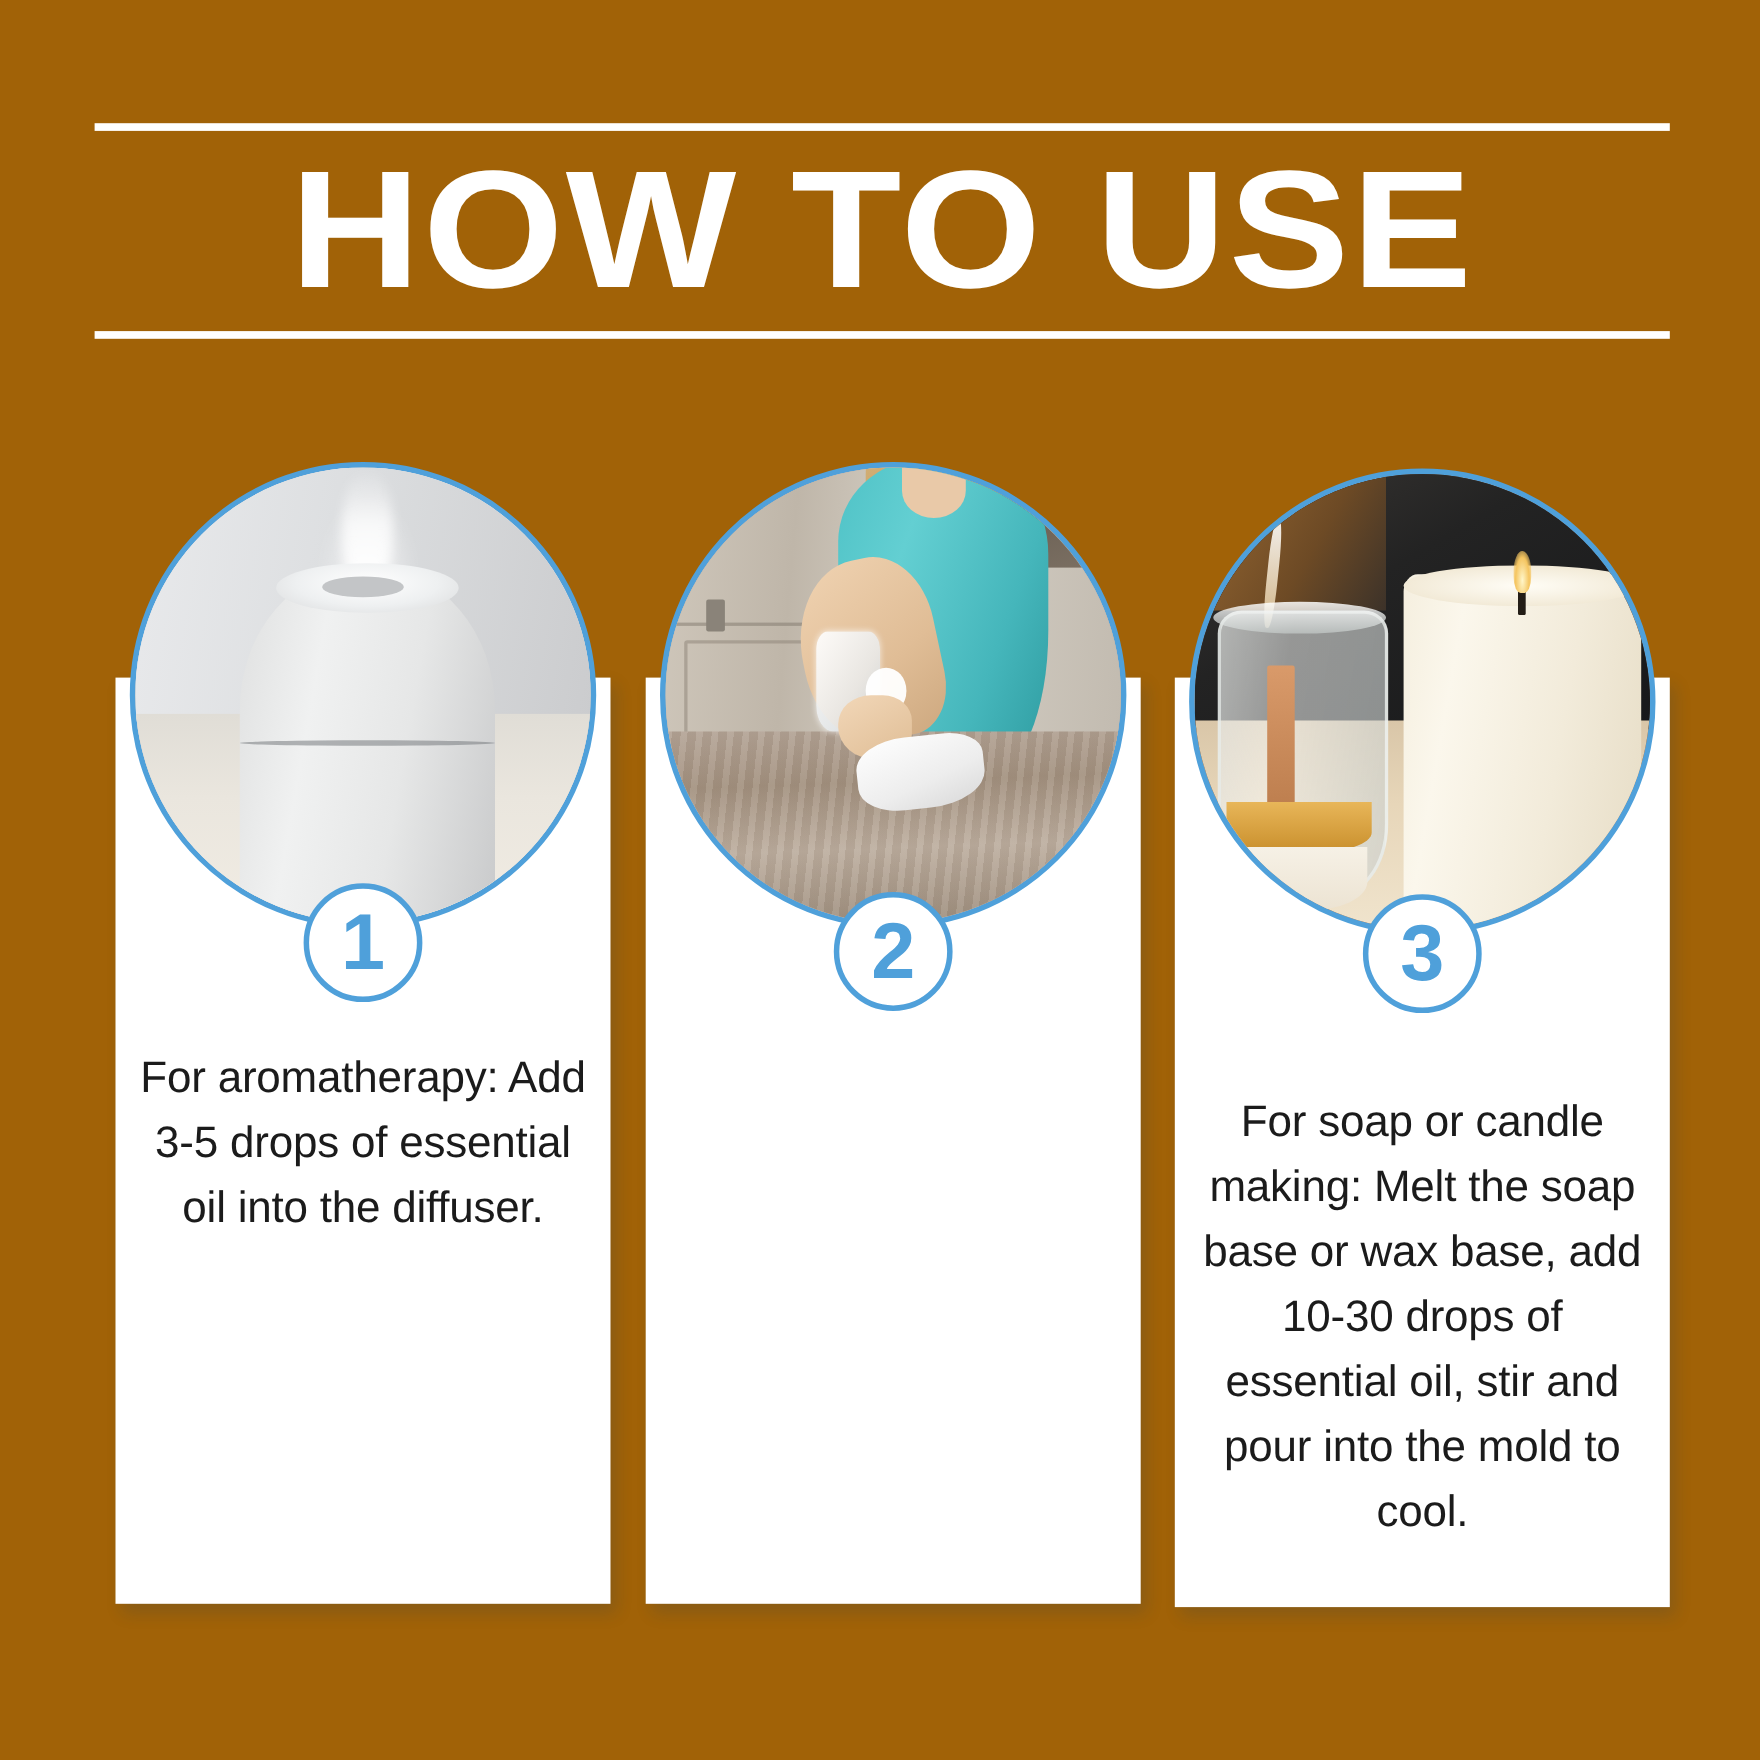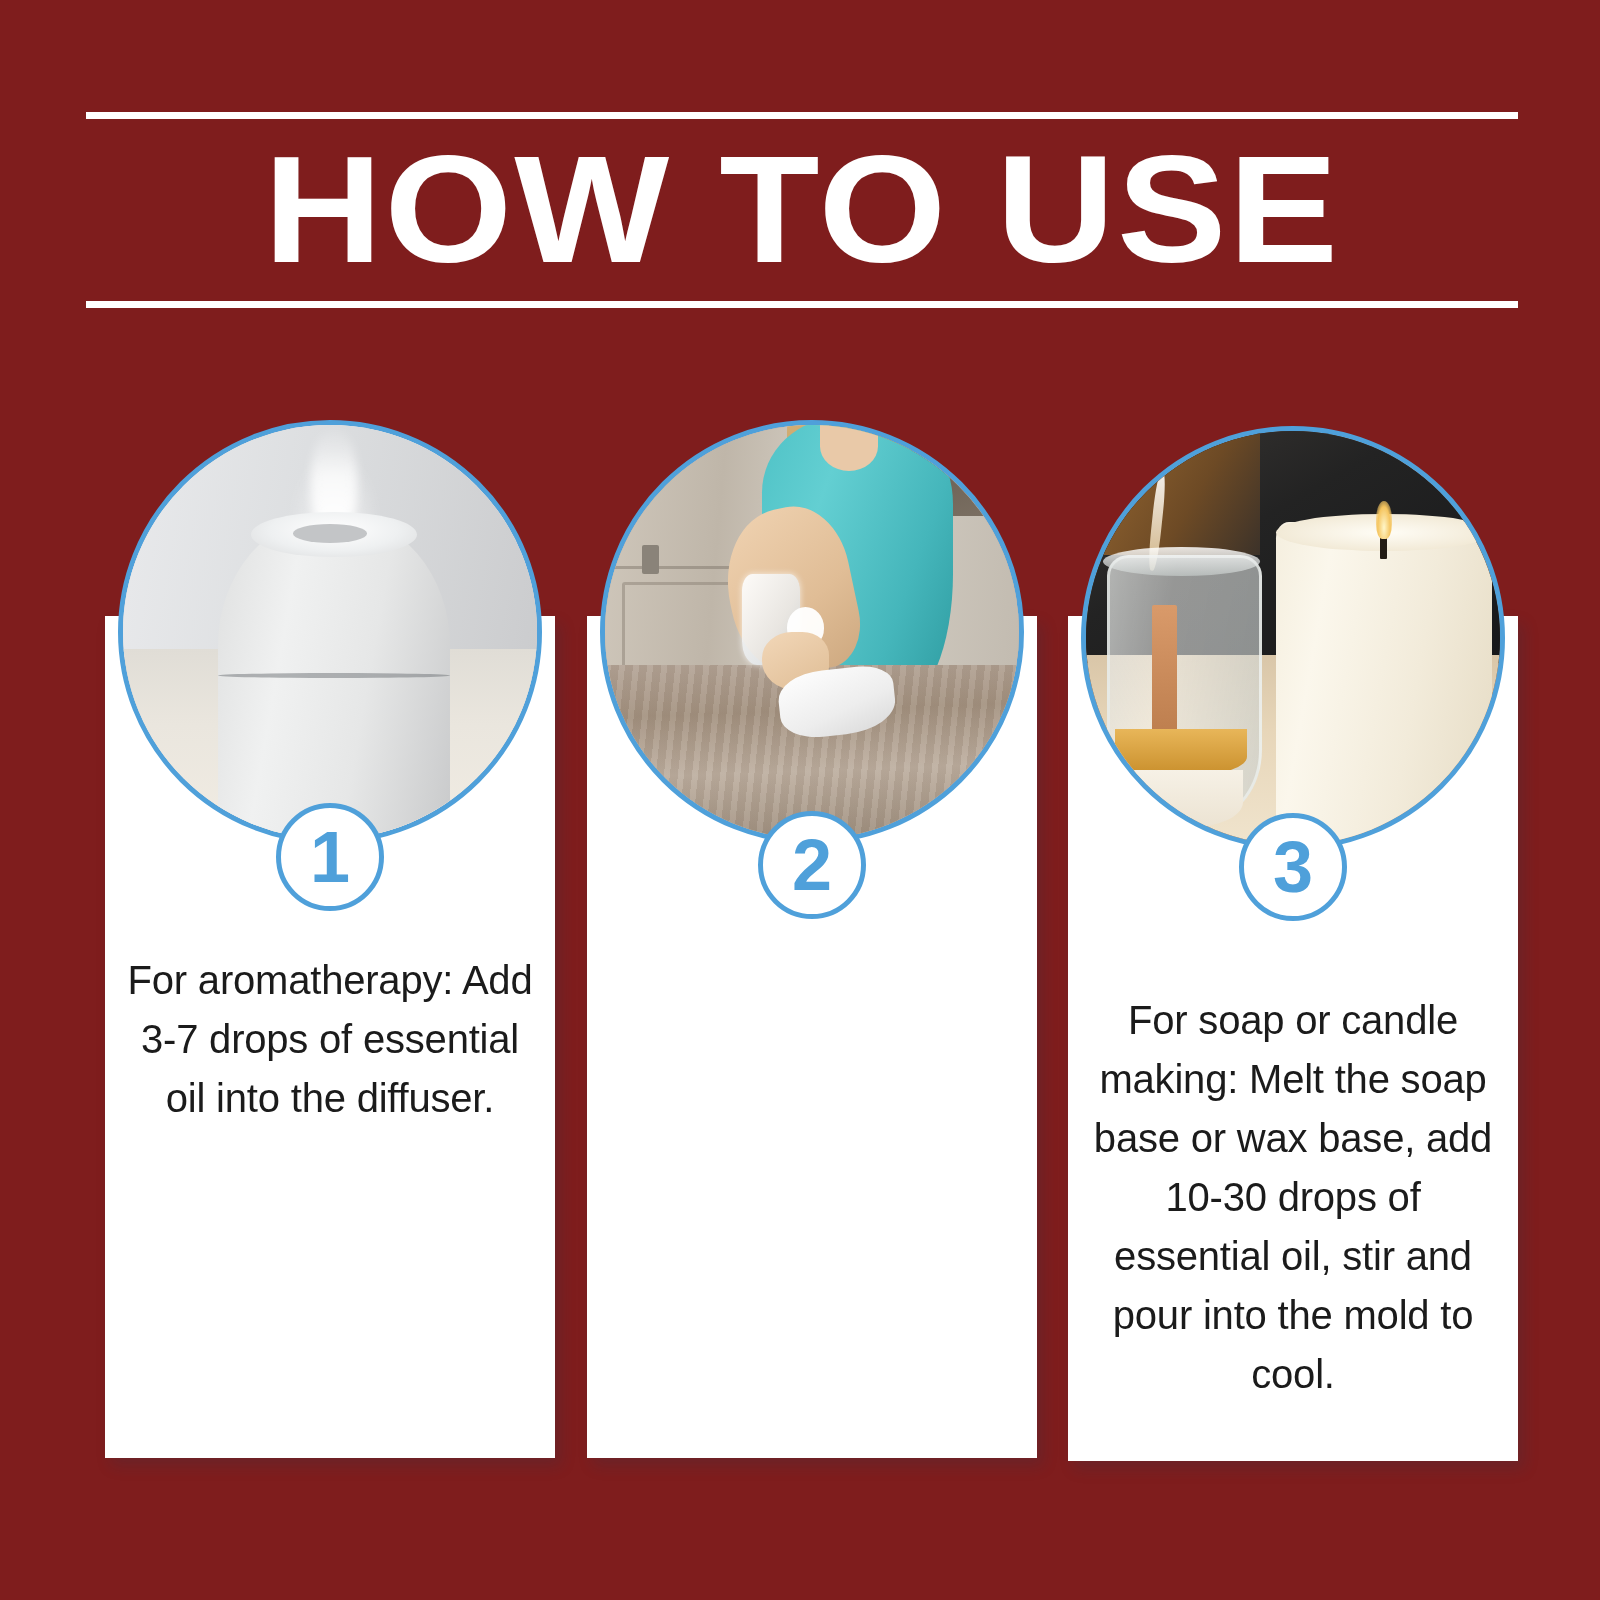--- a/index.html
+++ b/index.html
@@ -10,21 +10,21 @@
     width: 1600px;
     height: 1600px;
     overflow: hidden;
     font-family: "DejaVu Sans", sans-serif;
   }
 
   #page {
     position: relative;
     width: 1600px;
     height: 1600px;
-    background: #7f1d1d;
+    background: #a16207;
   }
 
   
   #header {
     position: absolute;
     left: 86px;
     top: 112px;
     width: 1432px;
     height: 196px;
   }
@@ -369,21 +369,21 @@
         <div class="counter"></div>
         <div class="mist2"></div>
         <div class="mist"></div>
         <div class="body"></div>
         <div class="cap"></div>
         <div class="vent"></div>
         <div class="seam"></div>
       </div>
     </div>
     <div class="step-badge">1</div>
-    <div class="card-text">For aromatherapy: Add 3-7 drops of essential oil into the diffuser.</div>
+    <div class="card-text">For aromatherapy: Add 3-5 drops of essential oil into the diffuser.</div>
   </div>
 
   <div class="card" id="card-2">
     <div class="photo-circle">
       <div class="photo-inner ph-cleaning">
         <div class="cabinets"></div>
         <div class="cab-line"></div>
         <div class="cab-panel"></div>
         <div class="handle"></div>
         <div class="dark-top"></div>

